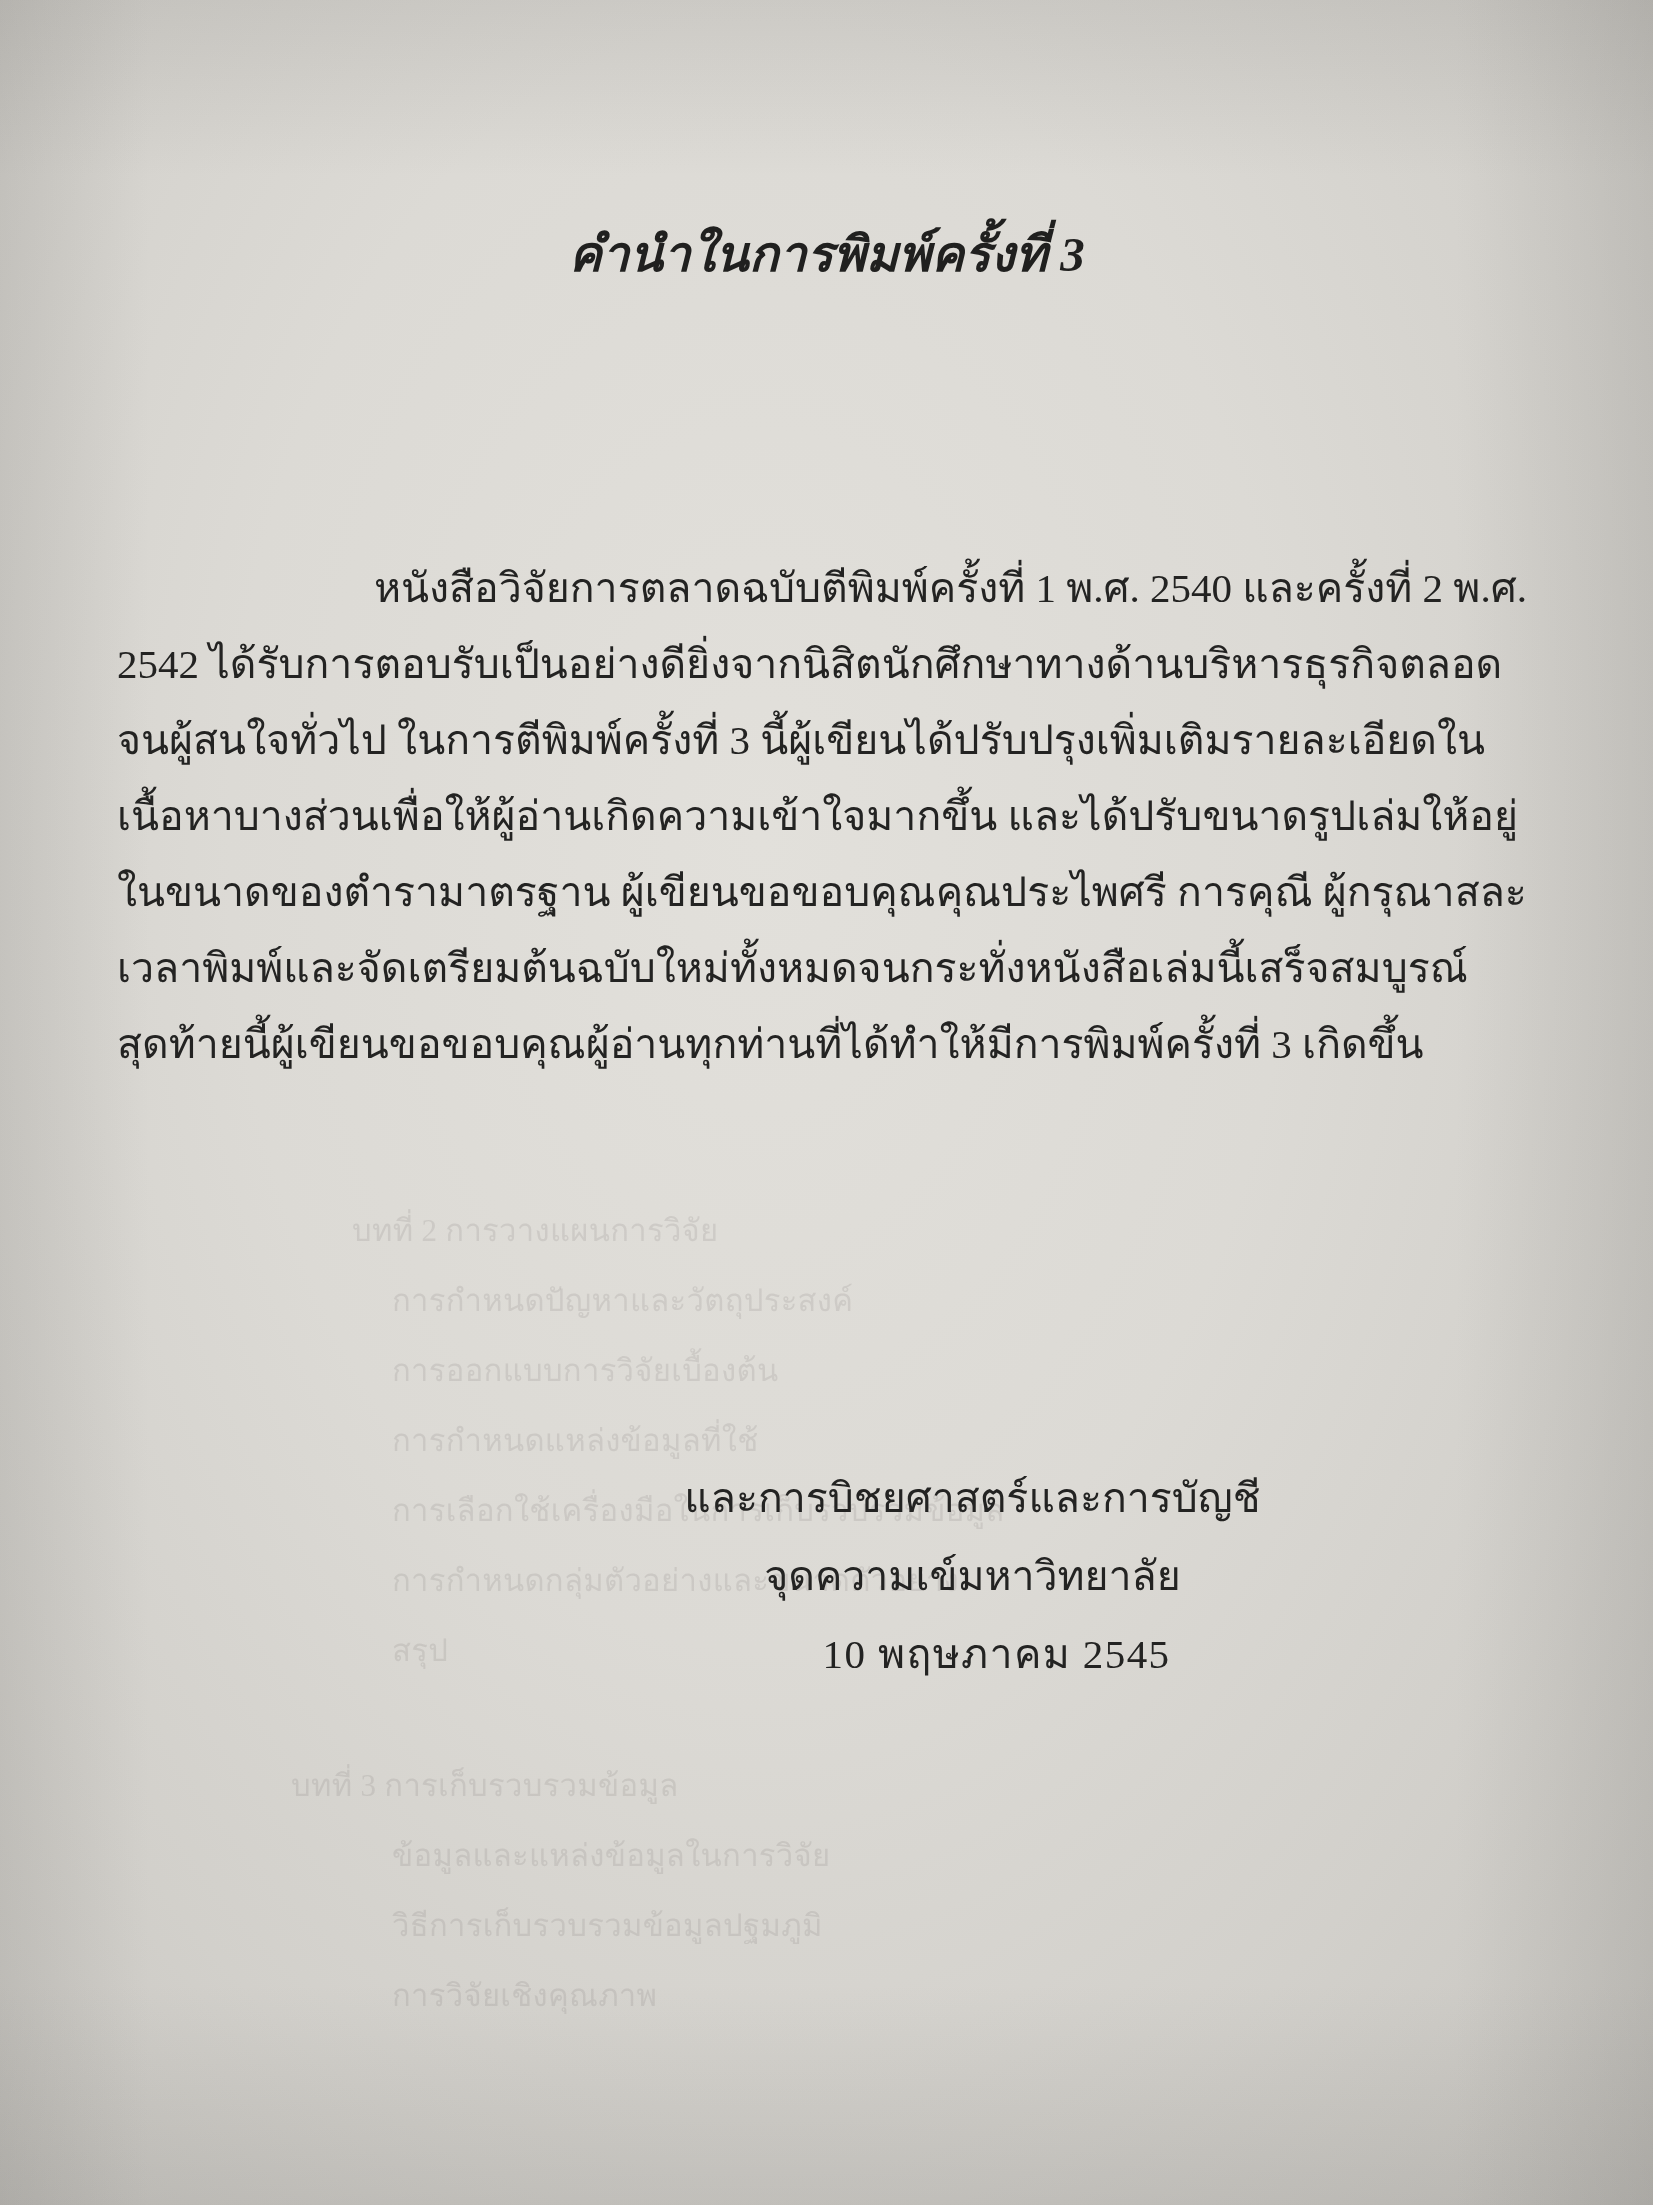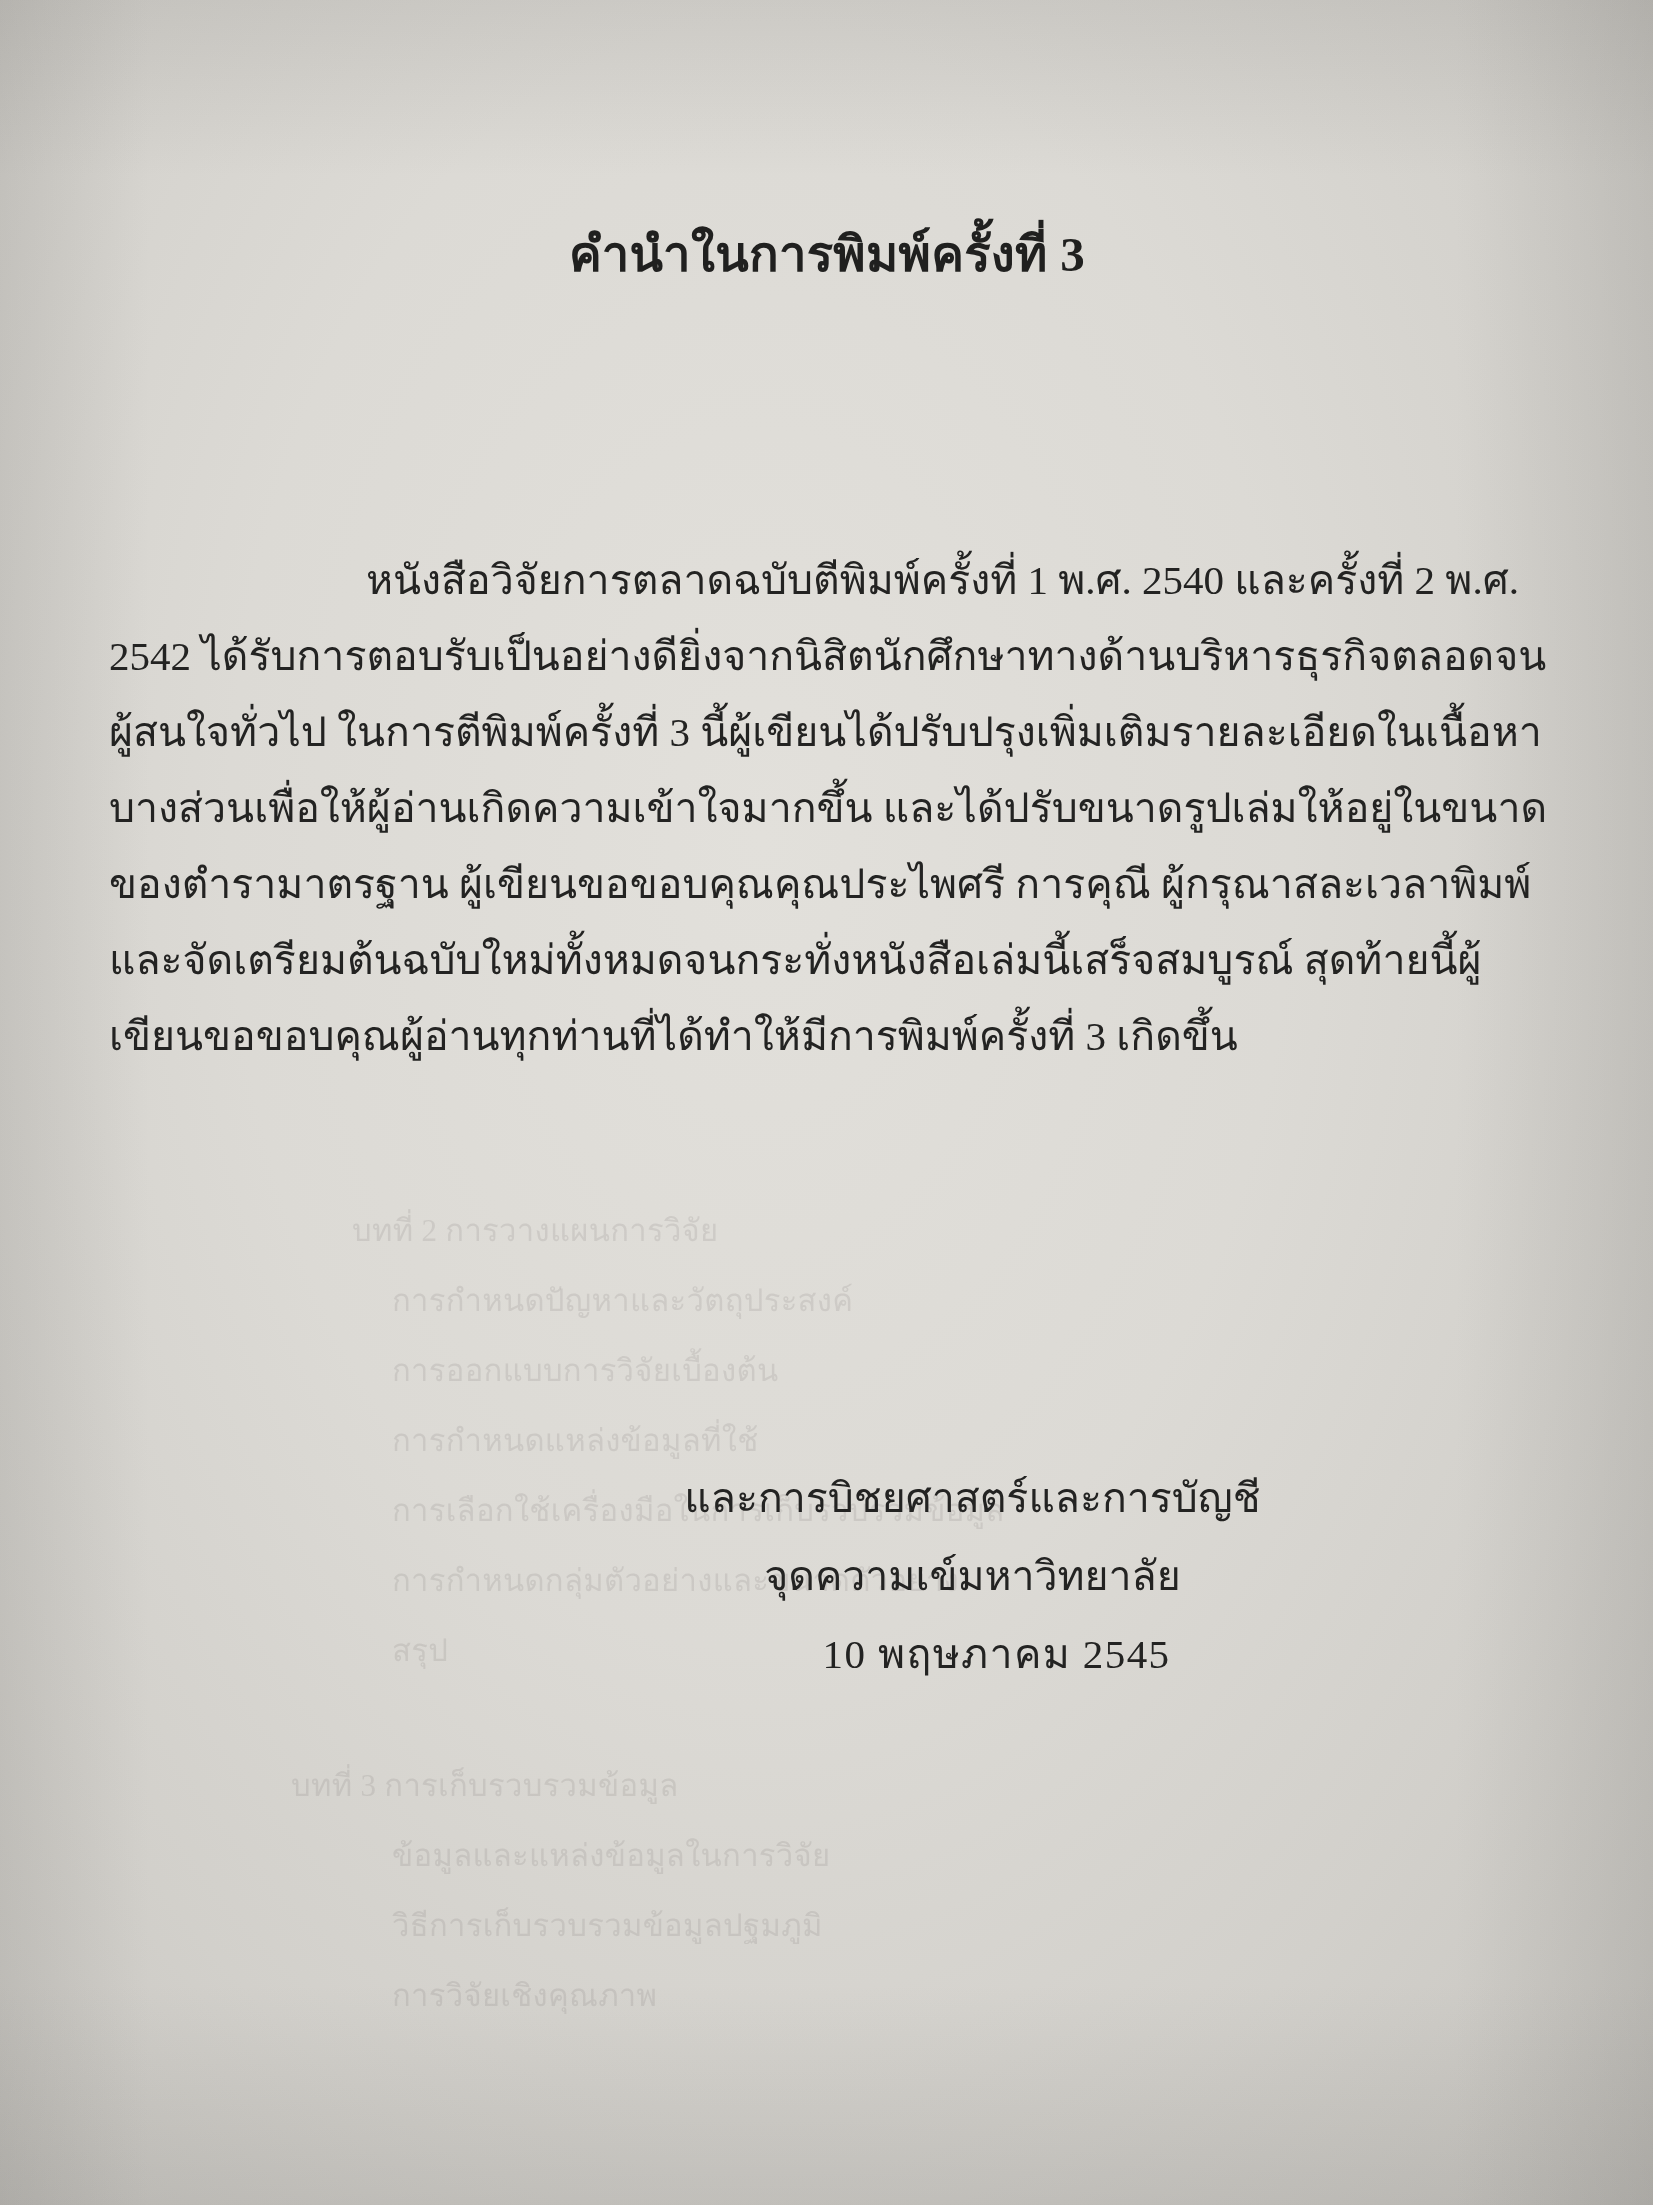--- a/index.html
+++ b/index.html
@@ -63,34 +63,35 @@
   .doc-title {
     position: absolute;
     top: 182px;
     left: 0;
     width: 1654px;
     text-align: center;
     font-size: 49px;
     font-weight: bold;
     color: #20201f;
     letter-spacing: 0.3px;
+    font-style: italic;
   }
 
   .body-text {
     position: absolute;
     top: 534px;
     left: 101px;
     width: 1459px;
     font-size: 41px;
     line-height: 76px;
     color: #232322;
     text-align: left;
   }
   .body-text p {
-    margin: 8px;
+    margin: 16px;
     text-indent: 0;
   }
   .body-text .para-indent {
     display: inline-block;
     width: 257px;
   }
 
   .signature {
     position: absolute;
     top: 1459px;

